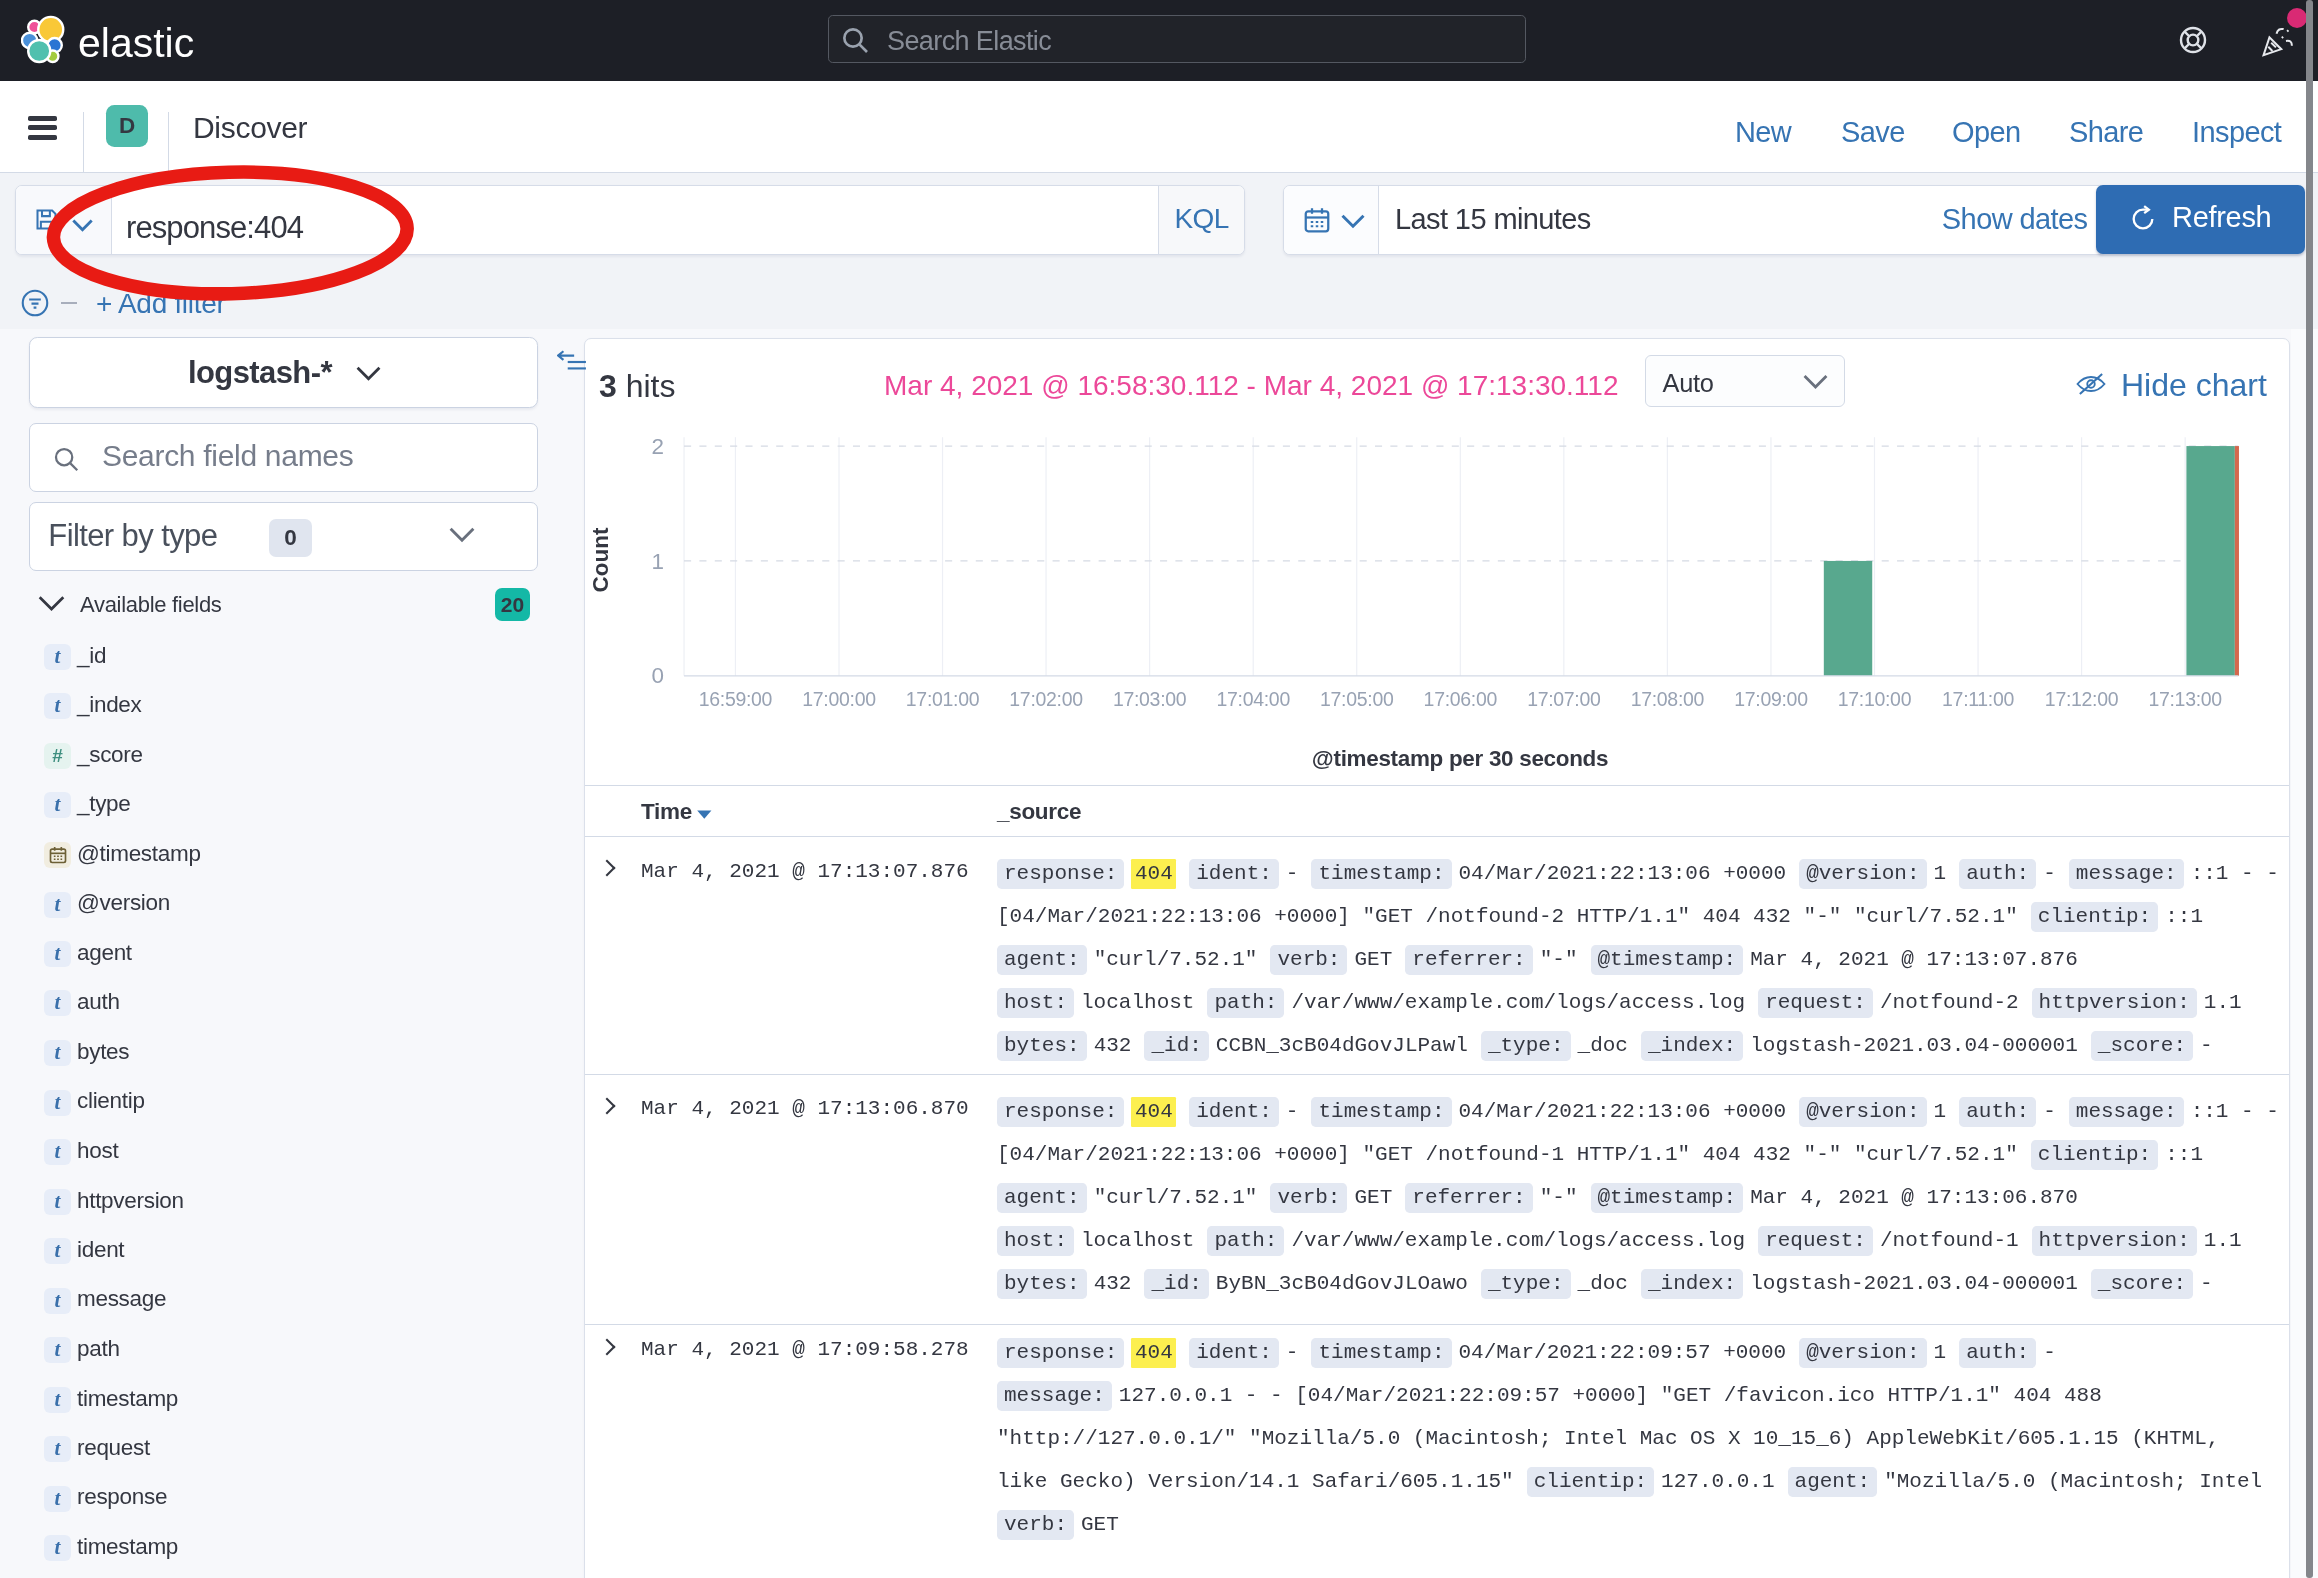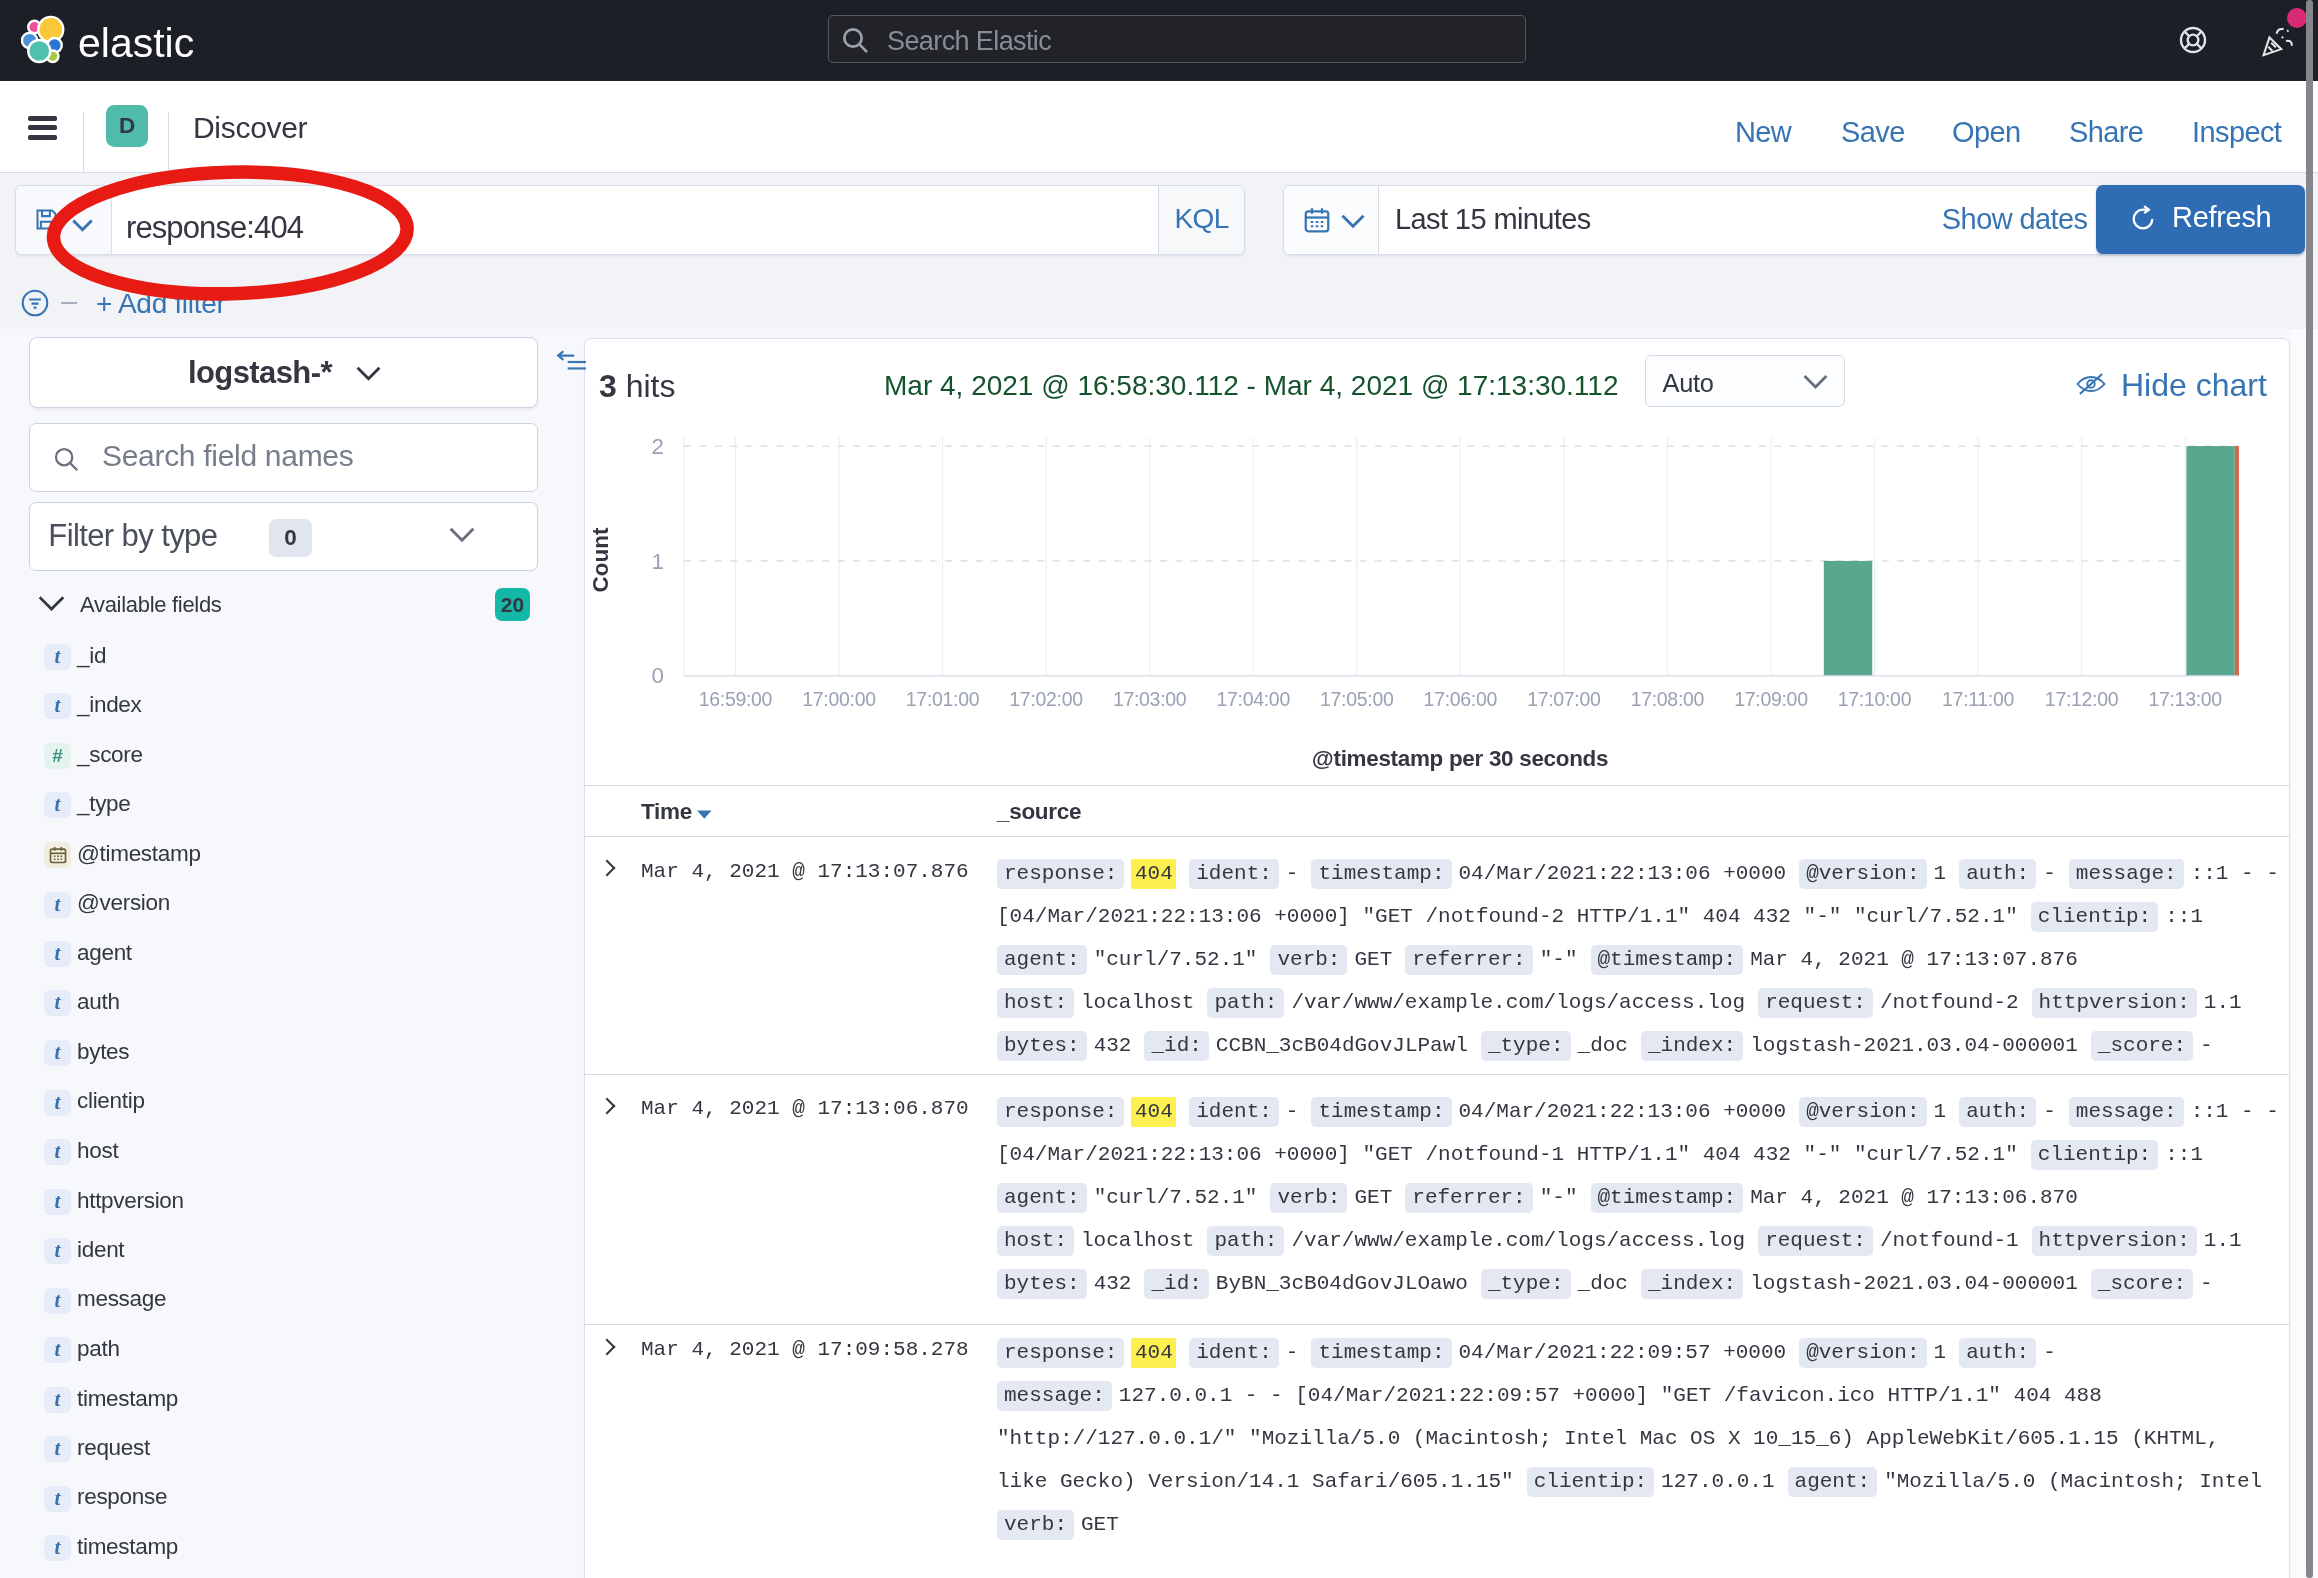--- a/index.html
+++ b/index.html
@@ -44,21 +44,21 @@
 #avfbdg{left:495px;top:588px;width:35px;height:33px;background:#14b8a6;border-radius:7px;text-align:center;line-height:33px;font-size:21px;font-weight:bold;color:#343741;}
 .fbadge{position:absolute;left:44px;width:27px;height:26px;border-radius:6px;}
 .fbadge.t{background:#e7edf8;color:#3a70ab;font-family:"Liberation Serif",serif;font-style:italic;font-weight:bold;font-size:21px;text-align:center;line-height:25px;}
 .fbadge.n{background:#e5f3ef;color:#3f8f80;font-weight:bold;font-size:19px;text-align:center;line-height:26px;}
 .fbadge.d{background:#f1ede0;}
 .fname{position:absolute;left:77px;font-size:22.5px;letter-spacing:-0.3px;color:#343741;}
 
 #panel{left:584px;top:338px;width:1706px;height:1247px;background:#fff;border:1.2px solid #dbe0ea;border-radius:7px 7px 0 0;box-shadow:0 1.2px 2.4px rgba(70,80,120,.06);}
 #hits{left:599px;top:368px;font-size:32px;color:#343741;}
 #hits b{letter-spacing:0;}
-#drange{left:884px;top:370px;font-size:28px;letter-spacing:0;color:#14532d;}
+#drange{left:884px;top:370px;font-size:28px;letter-spacing:0;color:#ec4899;}
 #autobox{left:1645px;top:355px;width:200px;height:52px;background:#fcfdfe;border:1.2px solid #d3dae6;border-radius:6px;}
 #autobox span{position:absolute;left:16.6px;top:13px;font-size:25.4px;letter-spacing:-0.3px;color:#343741;}
 #hidechart{left:2121px;top:367px;font-size:32px;letter-spacing:0;color:#3674b3;}
 
 .hdr{position:absolute;font-size:22.5px;font-weight:bold;color:#343741;letter-spacing:-0.3px;}
 .sep{position:absolute;left:585px;width:1704px;height:1.2px;background:#d3dae6;}
 .ln{position:absolute;display:flex;align-items:center;white-space:nowrap;height:43px;font-size:21px;color:#343741;font-family:"Liberation Mono",monospace;}
 .ln .b{background:#e3e8f2;border-radius:4.7px;padding:3.5px 7px;margin-right:7px;}
 .ln .v{margin-right:13px;}
 .ln .hl{background:#fcef4f;padding:3.5px 3.5px;border-radius:1.2px;}

